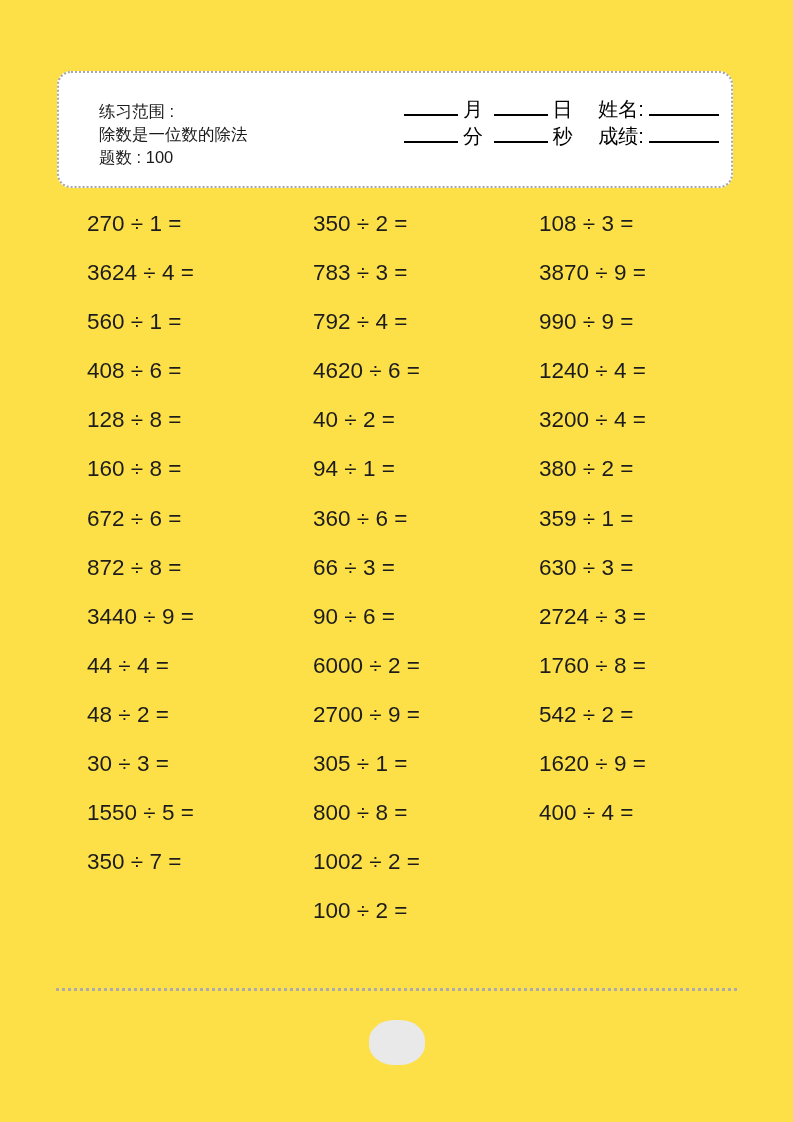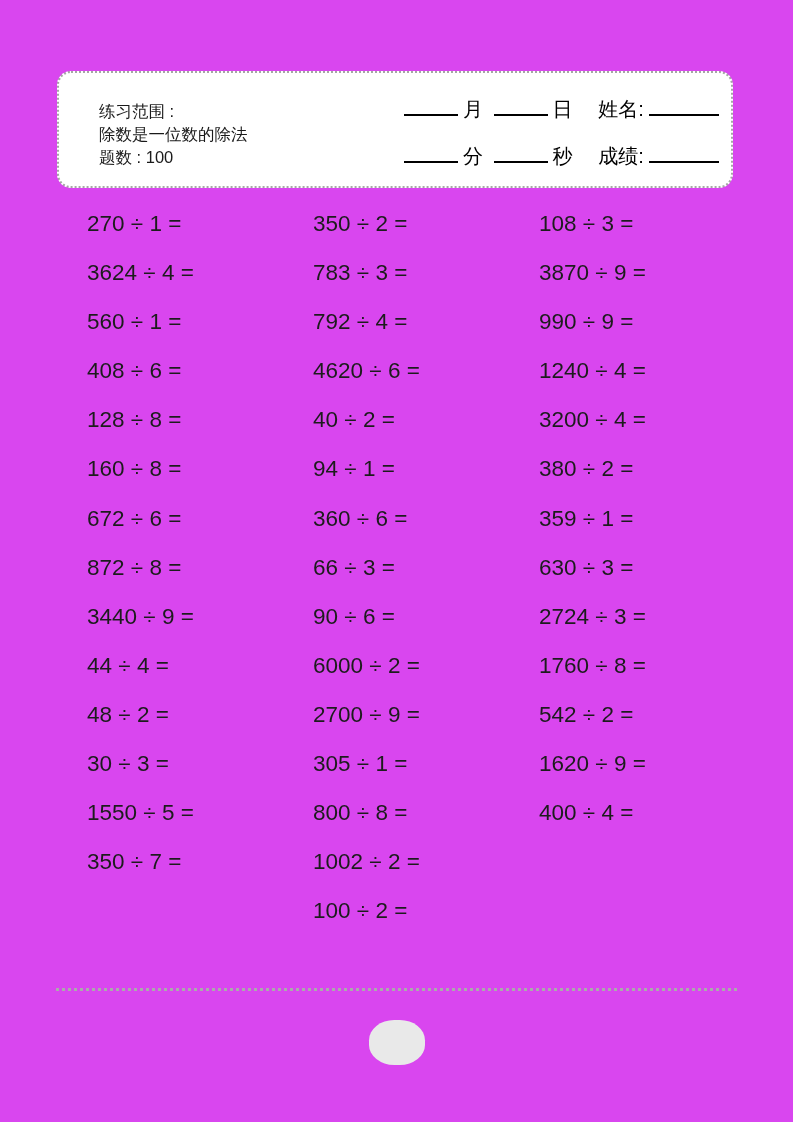--- a/index.html
+++ b/index.html
@@ -5,21 +5,21 @@
   html, body {
     margin: 0;
     padding: 0;
     background: #ffffff;
     font-family: "Liberation Sans", "DejaVu Sans", sans-serif;
   }
   .page {
     position: relative;
     width: 793px;
     height: 1122px;
-    background: #d946ef;
+    background: #fde047;
     overflow: hidden;
   }
 
   
   .header-box {
     position: absolute;
     left: 57px;
     top: 71px;
     width: 676px;
     height: 117px;
@@ -40,21 +40,21 @@
   .header-right {
     position: absolute;
     left: 340px;
     top: 22px;
     color: #000000;
     font-size: 20px;
     font-weight: 400;
     white-space: nowrap;
   }
   .fill-row { line-height: 26px; }
-  .fill-row + .fill-row { margin-top: 20px; }
+  .fill-row + .fill-row { }
   .blank {
     display: inline-block;
     width: 54px;
     height: 0.95em;
     border-bottom: 2.5px solid #000000;
     margin: 0 5px;
   }
   .blank.wide { width: 70px; margin-right: 0; }
   .lbl { display: inline-block; }
   .lbl.gap { margin-left: 20px; }

